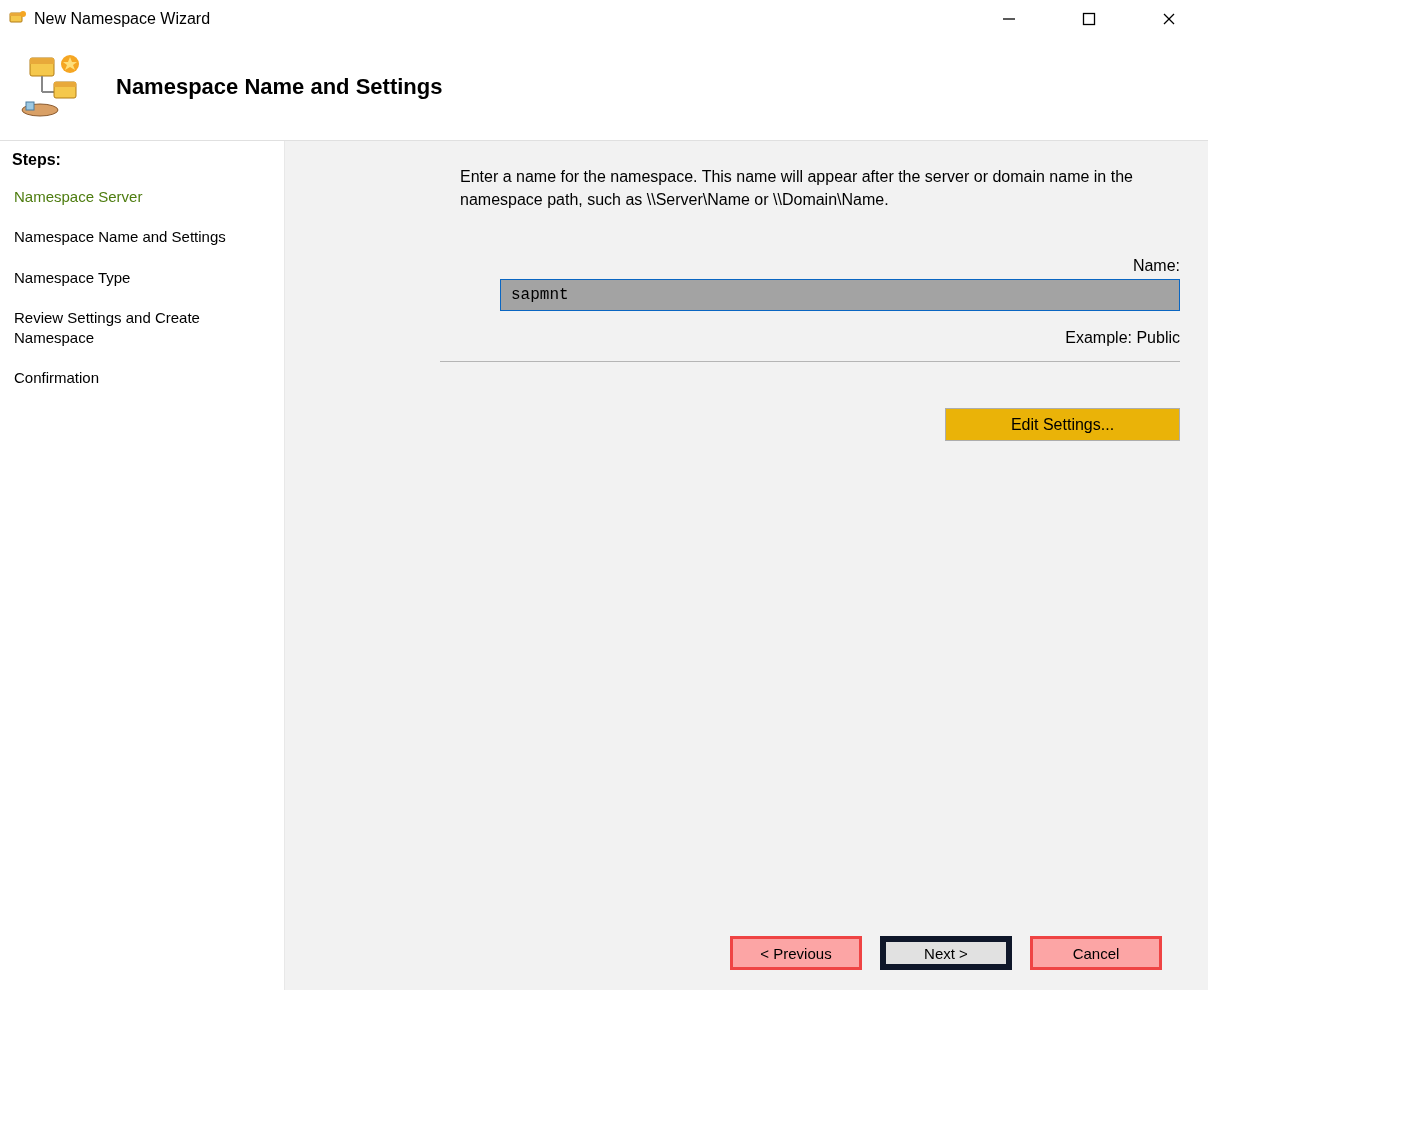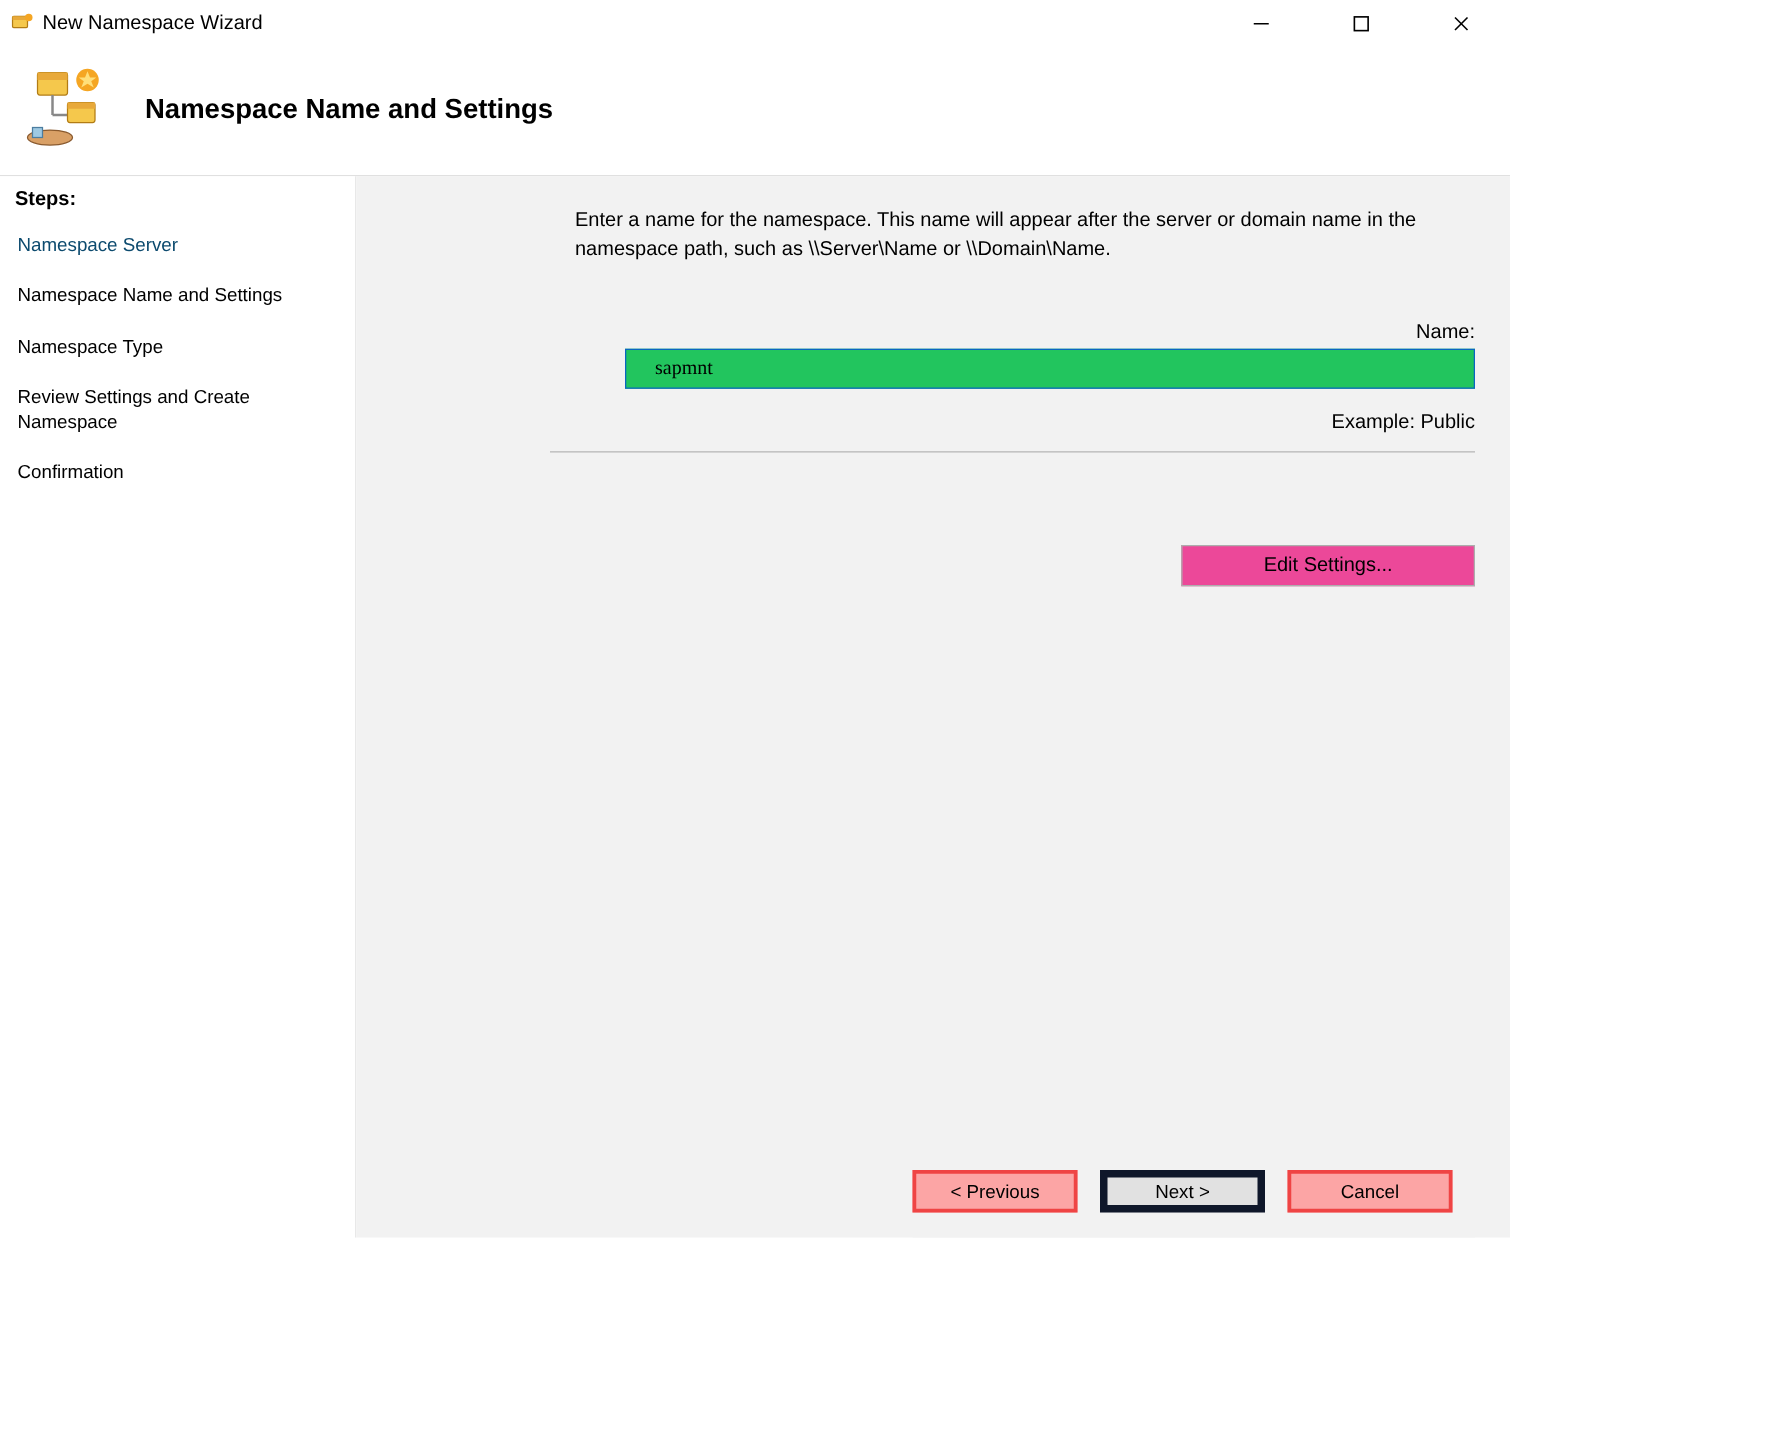--- a/index.html
+++ b/index.html
@@ -78,21 +78,21 @@
       padding: 0 12px 8px 12px;
       font-size:16px;
     }
     .step-item {
       padding: 10px 14px;
       font-size:15px;
       color:#000;
       line-height:1.35;
       cursor:pointer;
     }
-    .step-item.visited { color:#0c4a6e; }
+    .step-item.visited { color:#4d7c0f; }
     .step-item.current { background:#fff; }
     .main-panel {
       flex:1;
       background:#f2f2f2;
       padding: 24px 28px 0 28px;
       display:flex;
       flex-direction:column;
       align-items:flex-end;
     }
     .intro-text {
@@ -102,24 +102,24 @@
       max-width: 720px;
     }
     .field-label {
       margin-top: 46px;
       font-size:16px;
     }
     .name-input {
       width: 680px;
       height: 32px;
       border: 1px solid #0a66c2;
-      padding: 2px 23px;
-      font-size:16px;
-      font-family: Liberation Serif, serif;
-      background:#22c55e;
+      padding: 2px 10px;
+      font-size:16px;
+      font-family: Liberation Mono, monospace;
+      background:#a3a3a3;
       outline: none;
       margin-top:4px;
     }
     .example-text {
       margin-top: 18px;
       font-size:16px;
     }
     .divider {
       border: none;
       border-top: 1px solid #b5b5b5;
@@ -127,22 +127,22 @@
       width: 740px;
     }
     .info-text {
       font-size:16px;
       line-height:1.45;
       max-width: 720px;
     }
     .edit-settings-btn {
       width: 235px;
       height: 33px;
-      margin-top: 56px;
-      background:#ec4899;
+      margin-top: 28px;
+      background:#eab308;
       border:1px solid #adadad;
       font-size:16px;
       font-family:inherit;
       cursor:pointer;
     }
     .button-bar {
       display:flex;
       justify-content:flex-end;
       gap: 18px;
       padding: 16px 18px 20px 0;

